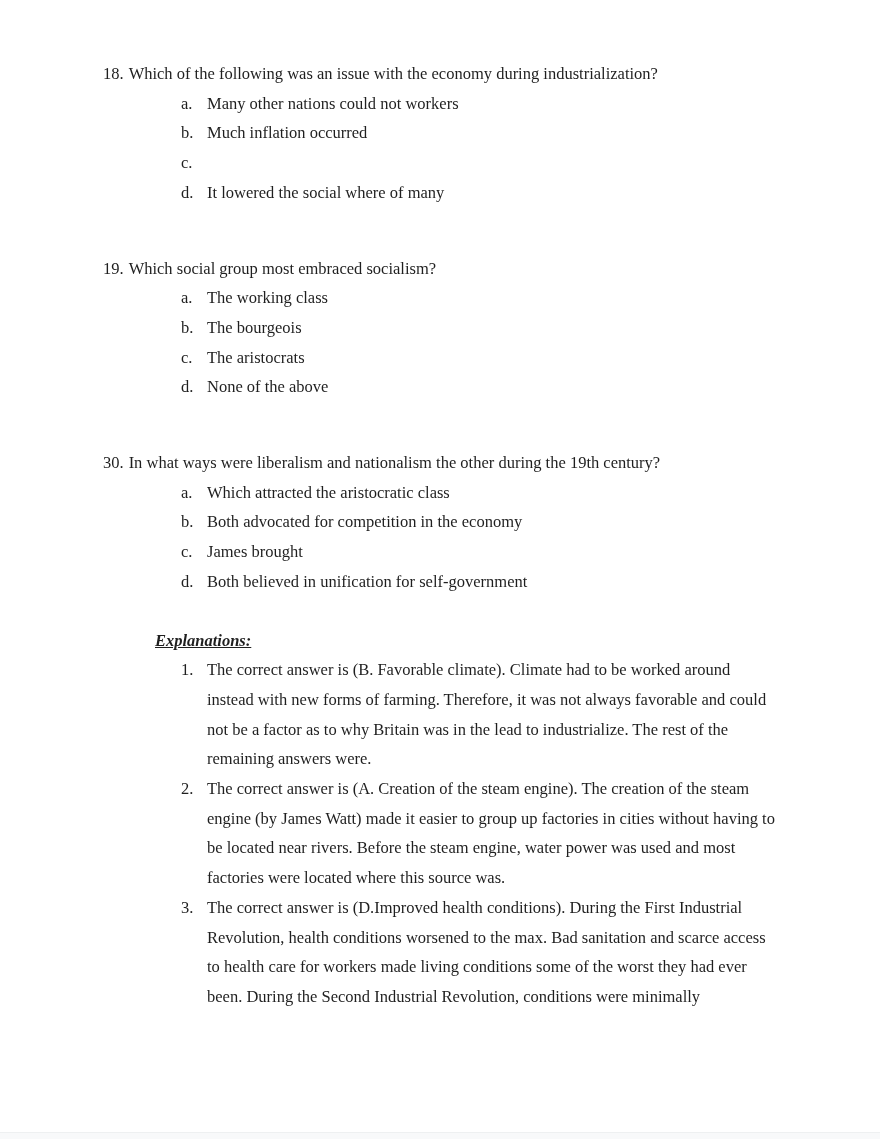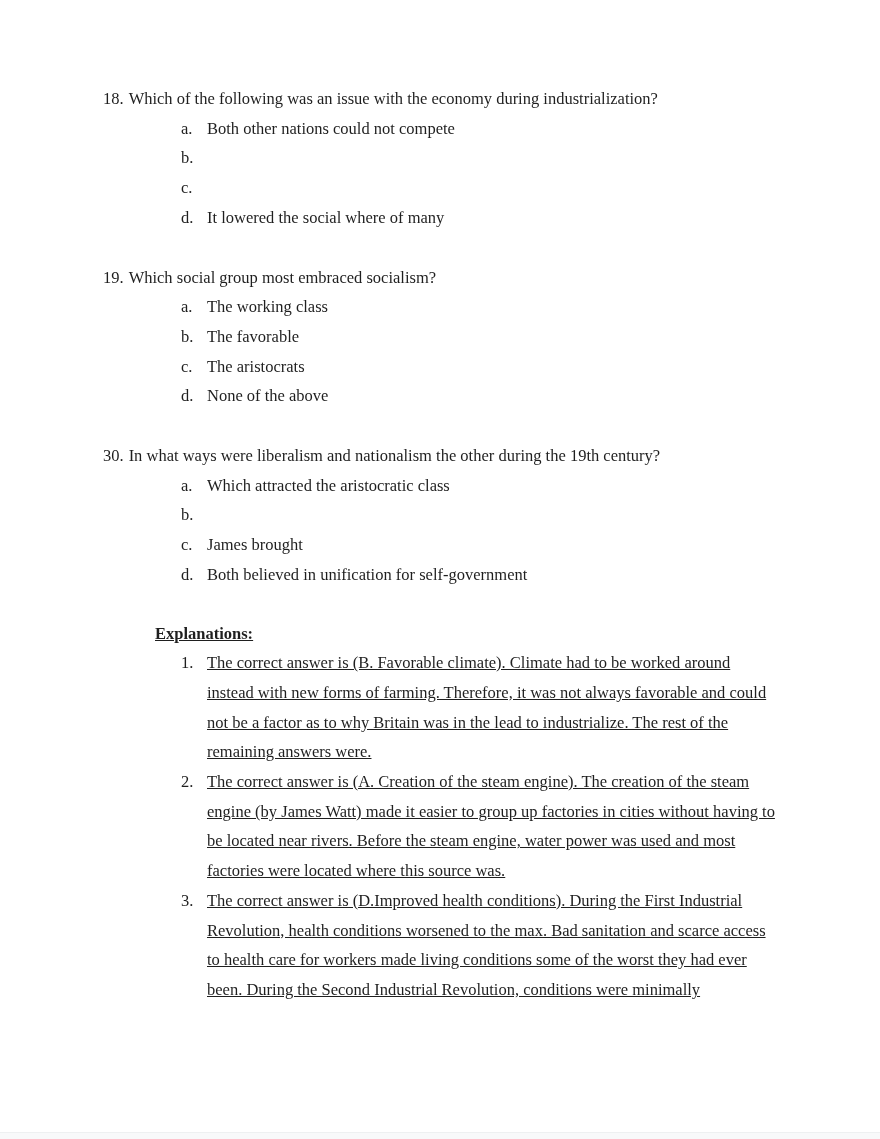--- a/index.html
+++ b/index.html
@@ -16,29 +16,29 @@
     color: #1f1f1f;
     overflow: hidden;
   }
   .page {
     position: absolute;
     top: 0;
     left: 0;
     width: 880px;
     height: 1133px;
     background: #ffffff;
-    padding-top: 84px;
+    padding-top: 59px;
     padding-left: 103px;
     box-sizing: border-box;
   }
   .question {
     line-height: 29.7px;
   }
   .question + .question {
-    margin-top: 30px;
+    margin-top: 46px;
   }
   .q-line {
     white-space: nowrap;
   }
   .q-number {
     margin-right: 5px;
   }
   .options {
     margin-left: 78px;
   }
@@ -51,35 +51,35 @@
     flex: 0 0 26px;
   }
   .explanations {
     margin-top: 29px;
     margin-left: 52px;
   }
   .exp-heading {
     font-weight: bold;
     text-decoration: underline;
     line-height: 29.7px;
+    font-style: italic;
   }
   .exp-items {
     margin-left: 26px;
   }
   .exp-item {
     display: flex;
     line-height: 29.7px;
   }
   .exp-number {
     width: 26px;
     flex: 0 0 26px;
   }
   .exp-text {
     width: 572px;
-    text-decoration: underline;
   }
   .page-gap {
     position: absolute;
     left: 0;
     bottom: 0;
     width: 880px;
     height: 6px;
     background: #f8f9fa;
     border-top: 1px solid #eef0f1;
   }
@@ -89,24 +89,25 @@
 
 <div class="page">
 
   <div class="question">
     <div class="q-line">
       <span>18.</span><span class="q-number"></span><span>Which of the following was an issue with the economy during industrialization?</span>
     </div>
     <div class="options">
       <div class="option">
         <span class="opt-letter">a.</span>
-        <span>Both other nations could not compete</span>
+        <span>Many other nations could not workers</span>
       </div>
       <div class="option">
         <span class="opt-letter">b.</span>
+        <span>Much inflation occurred</span>
       </div>
       <div class="option">
         <span class="opt-letter">c.</span>
       </div>
       <div class="option">
         <span class="opt-letter">d.</span>
         <span>It lowered the social where of many</span>
       </div>
     </div>
   </div>
@@ -115,21 +116,21 @@
     <div class="q-line">
       <span>19.</span><span class="q-number"></span><span>Which social group most embraced socialism?</span>
     </div>
     <div class="options">
       <div class="option">
         <span class="opt-letter">a.</span>
         <span>The working class</span>
       </div>
       <div class="option">
         <span class="opt-letter">b.</span>
-        <span>The favorable</span>
+        <span>The bourgeois</span>
       </div>
       <div class="option">
         <span class="opt-letter">c.</span>
         <span>The aristocrats</span>
       </div>
       <div class="option">
         <span class="opt-letter">d.</span>
         <span>None of the above</span>
       </div>
     </div>
@@ -139,20 +140,21 @@
     <div class="q-line">
       <span>30.</span><span class="q-number"></span><span>In what ways were liberalism and nationalism the other during the 19th century?</span>
     </div>
     <div class="options">
       <div class="option">
         <span class="opt-letter">a.</span>
         <span>Which attracted the aristocratic class</span>
       </div>
       <div class="option">
         <span class="opt-letter">b.</span>
+        <span>Both advocated for competition in the economy</span>
       </div>
       <div class="option">
         <span class="opt-letter">c.</span>
         <span>James brought</span>
       </div>
       <div class="option">
         <span class="opt-letter">d.</span>
         <span>Both believed in unification for self-government</span>
       </div>
     </div>

